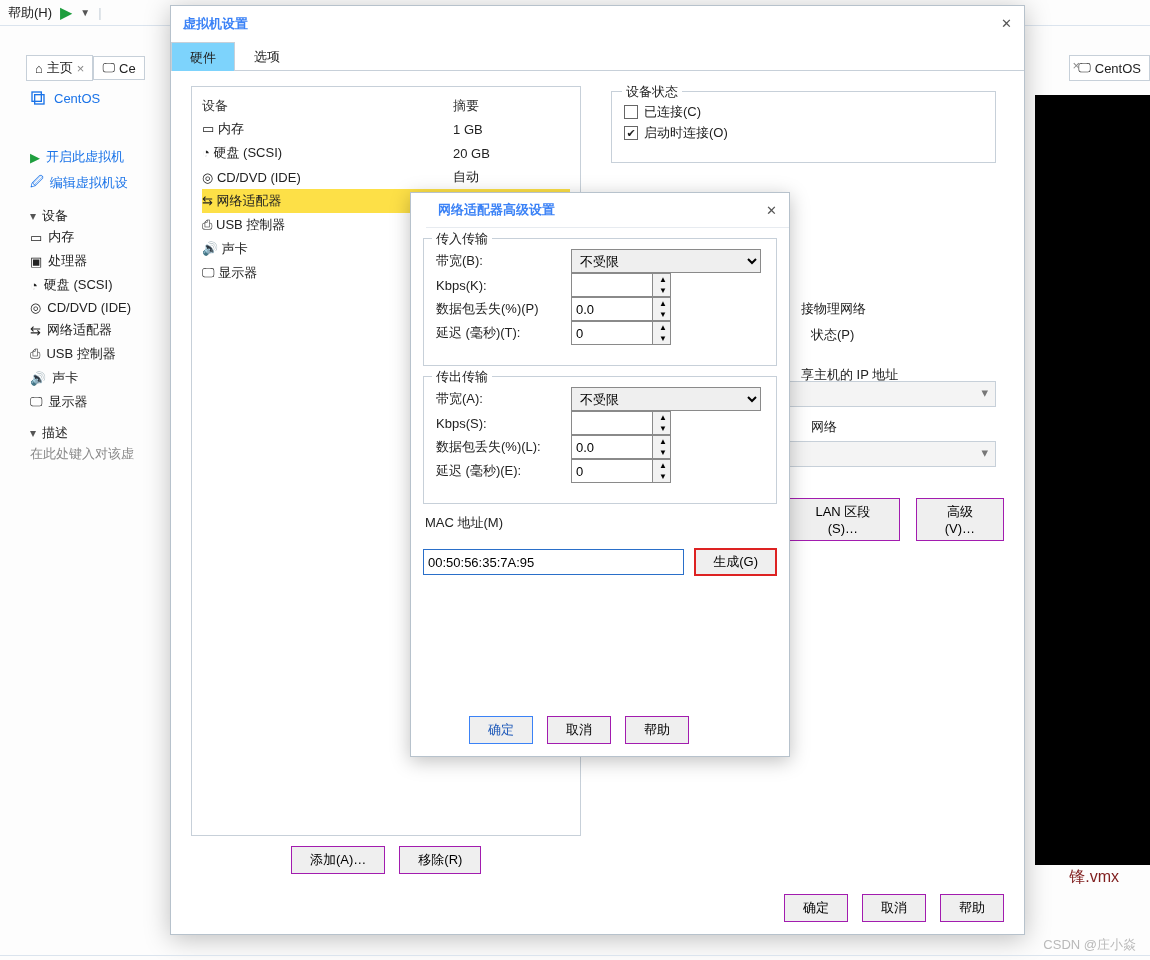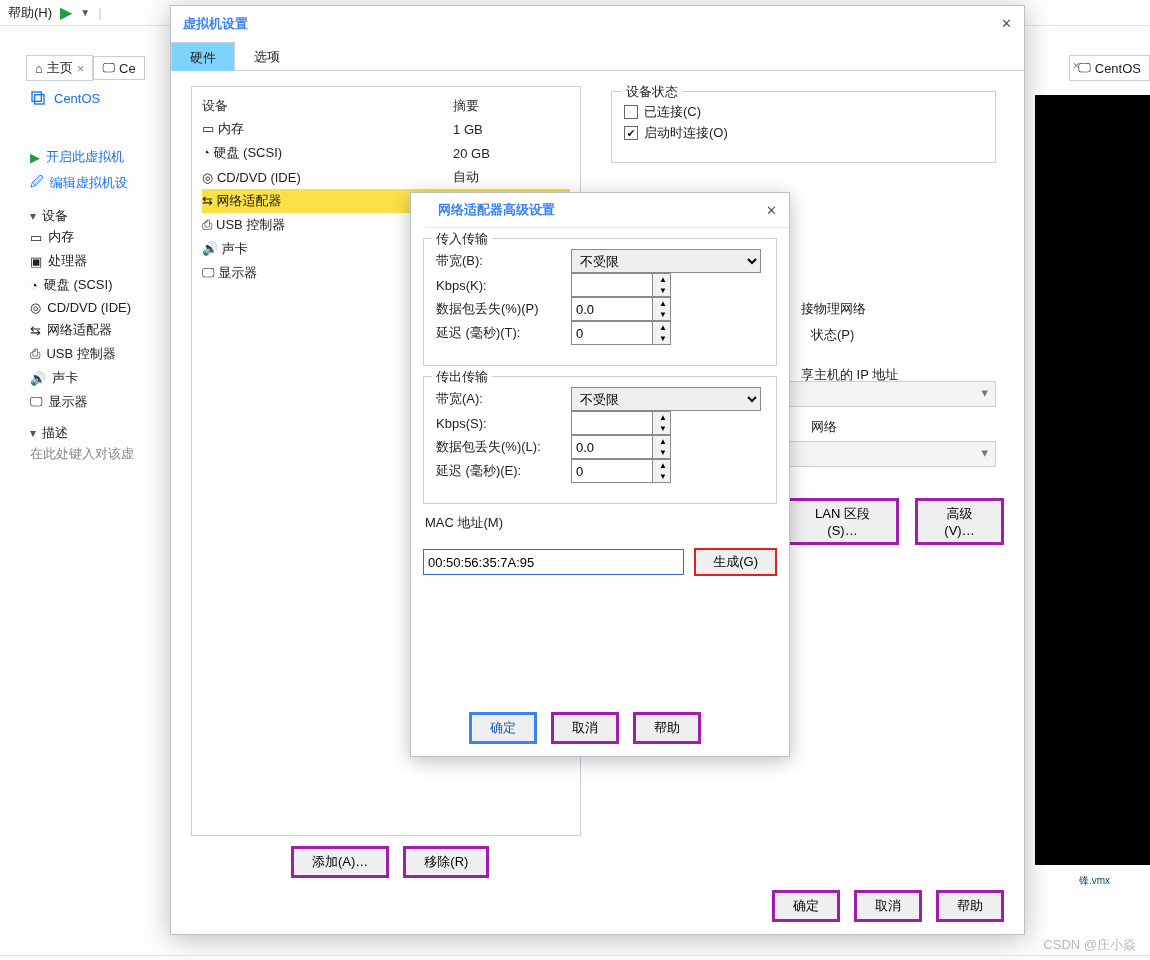--- a/index.html
+++ b/index.html
@@ -38,21 +38,21 @@
   .tabstrip .t { padding:6px 18px; border:1px solid transparent; border-bottom:none; cursor:pointer;}
   .tabstrip .t.active { border-color:#c7d0d9; background:#7dd3fc; position:relative; top:1px;}
   .body1 { position:absolute; left:20px; top:80px; right:20px; bottom:55px;}
   .hwlist { position:absolute; left:0; top:0; width:390px; height:750px; border:1px solid #c7d0d9; padding:8px 10px;}
   .hwlist table { width:100%; border-collapse:collapse;}
   .hwlist th { text-align:left; font-weight:normal; color:#333; padding:2px 0;}
   .hwlist td { padding:3px 0;}
   .hwlist tr.sel td { background:#fde047;}
   .hwlist .ic { width:18px;}
   .btnrow { position:absolute; left:100px; top:760px; display:flex; gap:14px;}
-  .btn { border:3px solid #a21caf; background:#efefef; padding:4px 18px; cursor:pointer;}
+  .btn { border:1px solid #a21caf; background:#efefef; padding:4px 18px; cursor:pointer;}
   .btn.blue { border-color:#3b82f6; color:#1a56b8; }
   .btn.hl  { border:2px solid #d22; padding:3px 17px; }
   .dlgbtns { position:absolute; right:20px; bottom:12px; display:flex; gap:14px;}
 
   
   .group-status { position:absolute; left:420px; top:5px; width:385px; height:72px; border:1px solid #c7d0d9; padding:8px 12px;}
   .group-status .legend { position:absolute; top:-9px; left:10px; background:#fff; padding:0 4px;}
   .chk { display:flex; align-items:center; gap:6px; margin:3px 0;}
   .chk .box { width:14px; height:14px; border:1px solid #666; display:inline-block; text-align:center; line-height:12px; font-size:11px;}
   .radio-rows { position:absolute; left:420px; top:210px; width:385px; line-height:26px;}
@@ -72,21 +72,21 @@
   .combo { width:190px;}
   .numwrap { display:flex; border:1px solid #8a8a8a; height:24px; width:100px;}
   .numwrap input { border:none; width:80px; height:22px; padding:0 4px;}
   .spins { width:18px; display:flex; flex-direction:column;}
   .spins button { flex:1; border:none; border-left:1px solid #8a8a8a; background:#f2f2f2; font-size:8px; line-height:1; cursor:pointer;}
   .macrow { margin:8px 12px 0; display:flex; gap:10px; align-items:center;}
   .macrow input { flex:1; border:1px solid #2a6fc9; height:26px;}
   .win2btns { position:absolute; bottom:12px; left:58px; display:flex; gap:14px;}
 
   .watermark { position:absolute; right:14px; bottom:6px; color:#b9b9b9; font-size:13px;}
-  .vmx { position:absolute; right:40px; bottom:72px; color:#0c4a6e; font-size:10px;}
+  .vmx { position:absolute; right:31px; bottom:72px; color:#7f1d1d; font-size:16px;}
   .hr-bot { position:absolute; left:0; top:955px; width:1150px; height:1px; background:#dbe4ee;}
 </style>
 </head>
 <body>
 
 <div class="abs menubar">
   <span>帮助(H)</span>
   <span class="play">▶</span>
   <span class="play-caret">▼</span>
   <span style="color:#c7d0d9">|</span>

